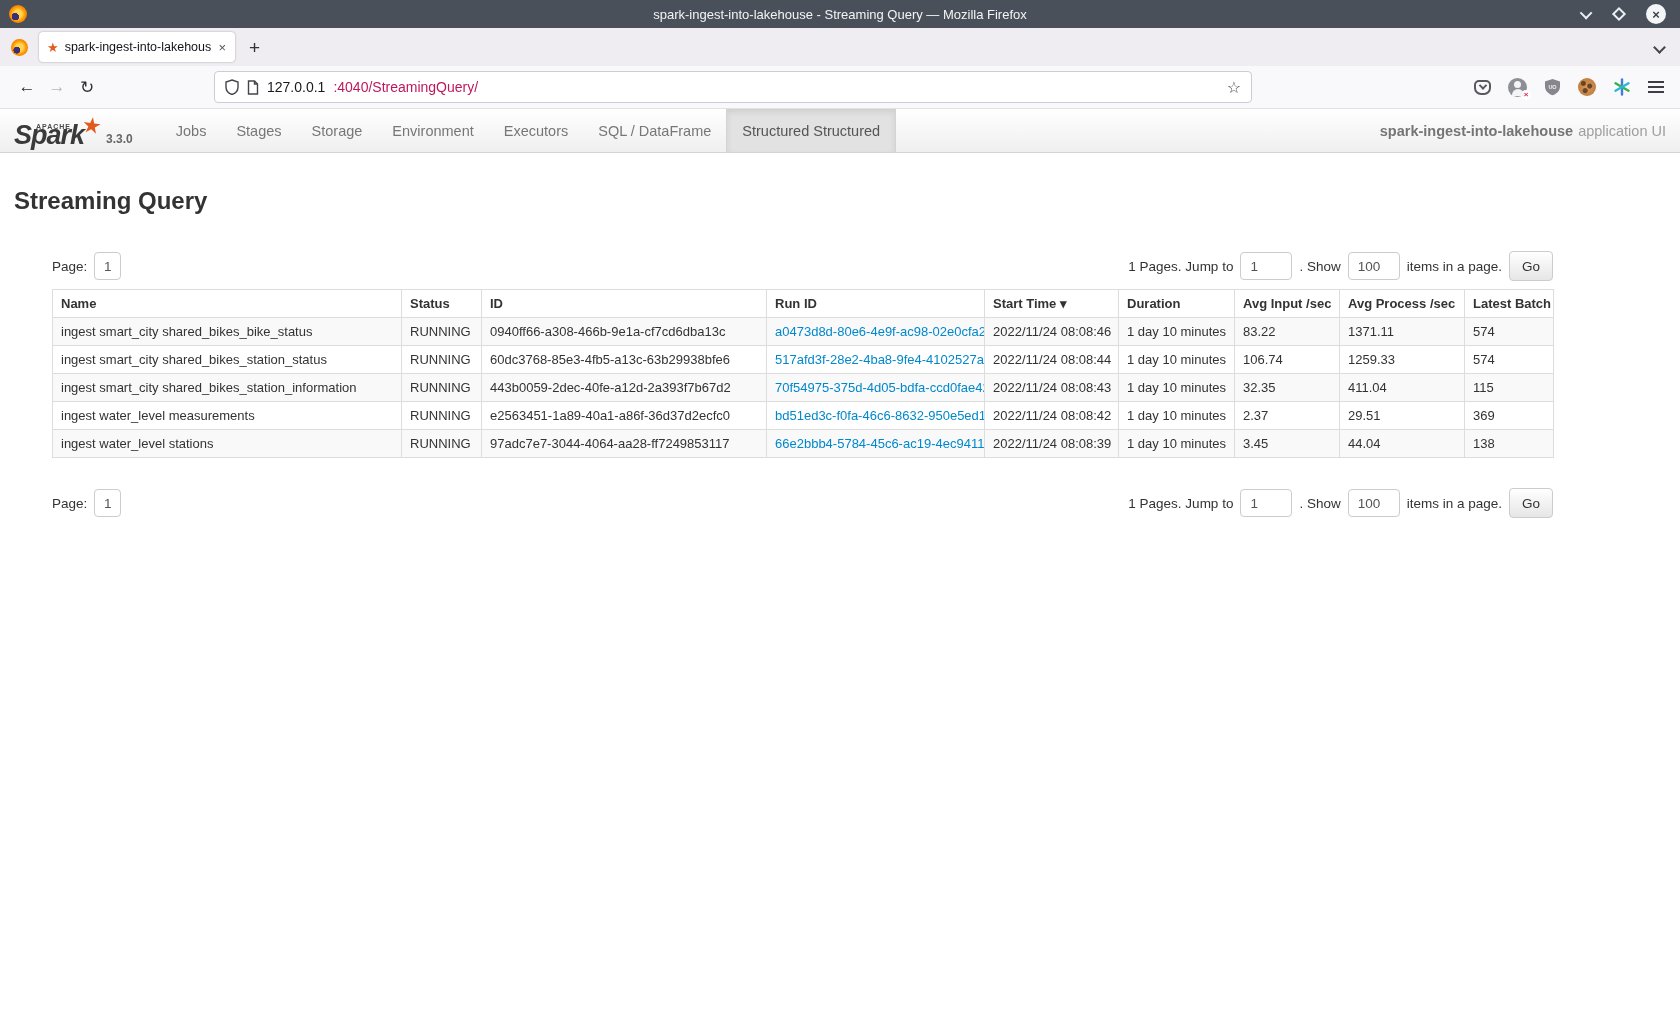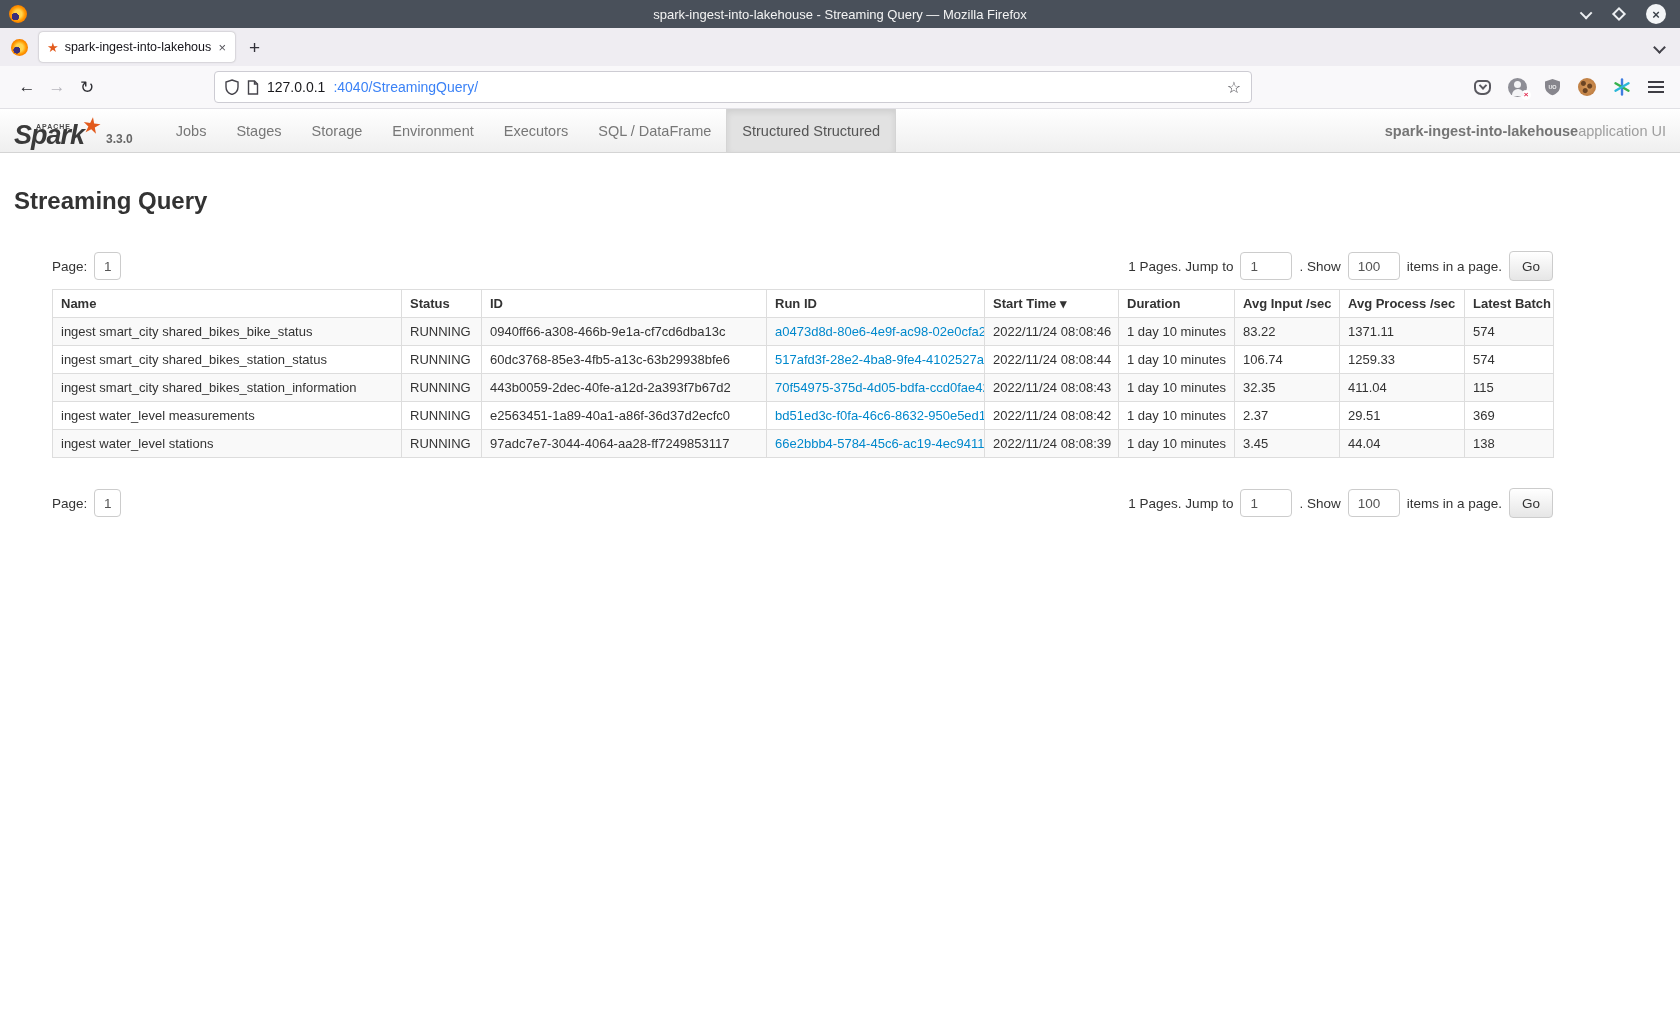--- a/index.html
+++ b/index.html
@@ -51,21 +51,21 @@
     height:43px; background:#f9f8fa; border-bottom:1px solid #e1e0e5;
     display:flex; align-items:center; padding:0 12px;
   }
   .nav-btn { font-size:17px; width:30px; text-align:center; color:#2f2f34; }
   .nav-btn.disabled { color:#b6b5bc; }
   .urlbar {
     width:1038px; height:32px; margin-left:112px; background:#fff;
     border:1px solid #cdccd3; border-radius:4px; display:flex; align-items:center;
     padding:0 10px; gap:8px; font-size:14px;
   }
-  .url-host { color:#19191d; } .url-path { color:#3b82f6; }
+  .url-host { color:#19191d; } .url-path { color:#be185d; }
   .url-star { margin-left:auto; font-size:16px; color:#45444b; }
   .tb-icons { margin-left:auto; display:flex; align-items:center; gap:17px; margin-right:4px; }
   .pocket {
     width:17px; height:15px; border:2px solid #59585f; border-radius:5px 5px 7px 7px;
     display:flex; align-items:center; justify-content:center;
   }
   .pocket i { width:6px; height:6px; border-left:2px solid #59585f; border-bottom:2px solid #59585f;
     transform:rotate(-45deg) translate(1px,-1px); }
   .profile-c { width:19px; height:19px; border-radius:50%; background:#8e8e96; position:relative; }
   .profile-c::before { content:""; position:absolute; left:6px; top:3px; width:7px; height:7px;
@@ -95,21 +95,21 @@
   .logo-ver { font-size:12px; font-weight:bold; color:#666; margin-left:8px; margin-bottom:3px; }
   ul.spark-nav { list-style:none; display:flex; margin-left:28px; }
   ul.spark-nav li {
     display:flex; align-items:center; padding:0 15px; font-size:14.5px; color:#777; cursor:pointer;
   }
   ul.spark-nav li.active {
     background:#e2e2e2; color:#555;
     border-left:1px solid #d4d4d4; border-right:1px solid #d4d4d4;
     box-shadow:inset 0 3px 6px rgba(0,0,0,.09);
   }
-  .app-id { margin-left:auto; margin-right:14px; display:flex; align-items:center; font-size:14.5px; }
+  .app-id { margin-left:auto; margin-right:14px; display:flex; align-items:center; gap:5px; font-size:14.5px; }
   .app-id b { color:#757575; } .app-id span { color:#9e9e9e; }
 
   
   .content { padding:0 14px; }
   .page-title { font-size:24px; font-weight:bold; color:#333; margin:34px 0 20px; }
   .section-head { color:#0088cc; font-size:17px; font-weight:bold; margin-bottom:16px; cursor:pointer; }
   .section-head .tri { font-size:13px; margin-right:7px; }
   .queries { margin-left:38px; margin-right:113px; }
 
   .pager { display:flex; align-items:center; justify-content:space-between; font-size:13.5px; margin:4px 0 8px; }

